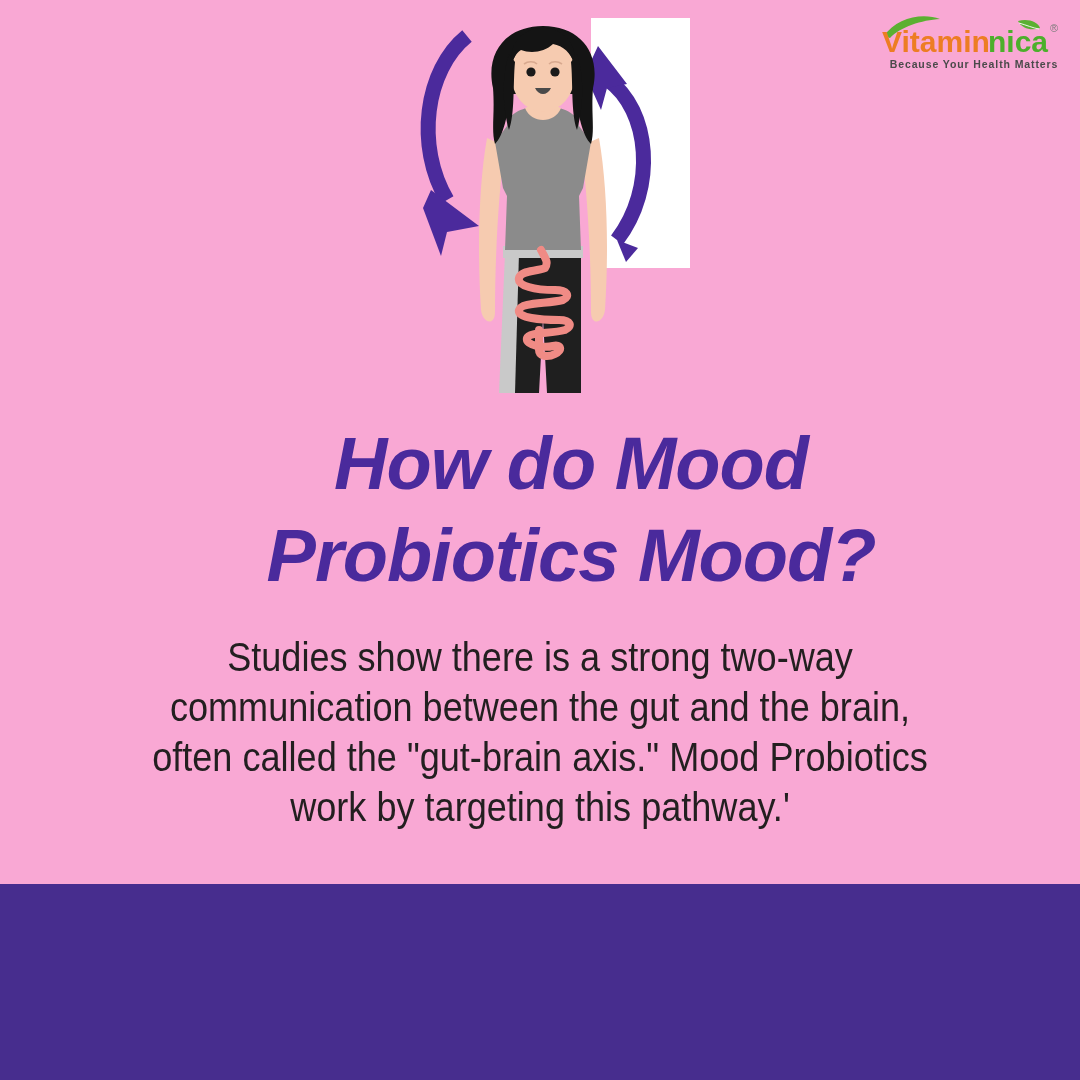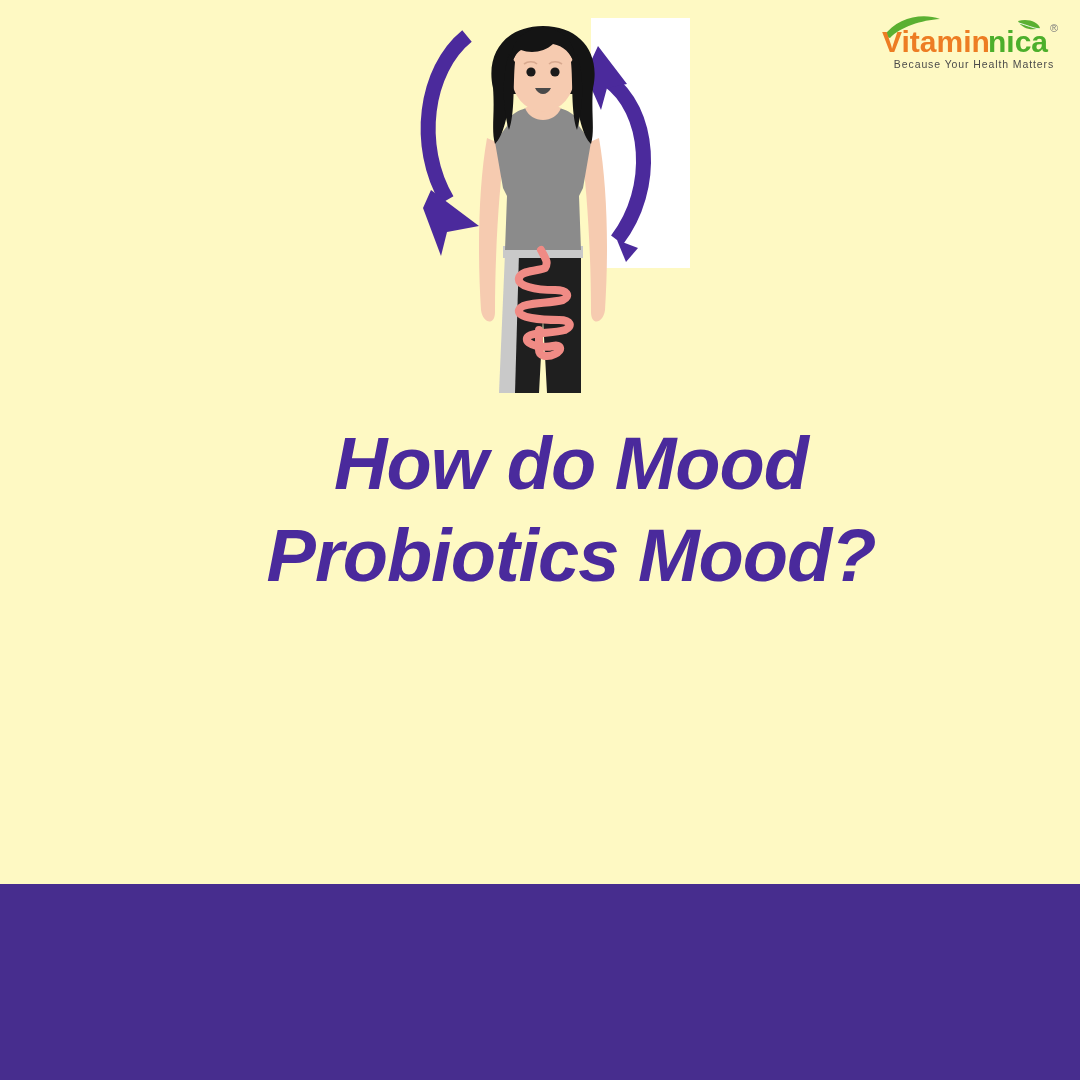--- a/index.html
+++ b/index.html
@@ -13,21 +13,21 @@
     font-family: "Liberation Sans", sans-serif;
     overflow: hidden;
     position: relative;
   }
 
   .poster {
     position: absolute;
     left: 0; top: 0;
     width: 1080px;
     height: 1080px;
-    background: #fef9c3;
+    background: #f9a8d4;
   }
 
   
   .logo {
     position: absolute;
     right: 12px;
     top: 16px;
     width: 190px;
     height: 62px;
   }
@@ -41,20 +41,21 @@
     position: absolute;
     left: 6px;
     top: 42px;
     width: 180px;
     text-align: center;
     font-family: "Liberation Sans", sans-serif;
     font-size: 10.5px;
     letter-spacing: 0.9px;
     color: #4a4a4a;
     white-space: nowrap;
+    font-weight: bold;
   }
 
   
   .illustration {
     position: absolute;
     left: 395px;
     top: 18px;
     width: 295px;
     height: 385px;
   }
@@ -223,16 +224,22 @@
       <circle cx="146" cy="232" r="3.4" fill="#f08b85"></circle>
 
     </svg>
   </div>
 
   <div class="title-block">
     <div class="title-line">How do Mood</div>
     <div class="title-line">Probiotics Mood?</div>
   </div>
 
+  <div class="body-block">
+    <div class="body-line">Studies show there is a strong two-way</div>
+    <div class="body-line">communication between the gut and the brain,</div>
+    <div class="body-line">often called the "gut-brain axis." Mood Probiotics</div>
+    <div class="body-line">work by targeting this pathway.'</div>
+  </div>
 
   <div class="bottom-band"></div>
 
 </div>
 
 </body></html>

